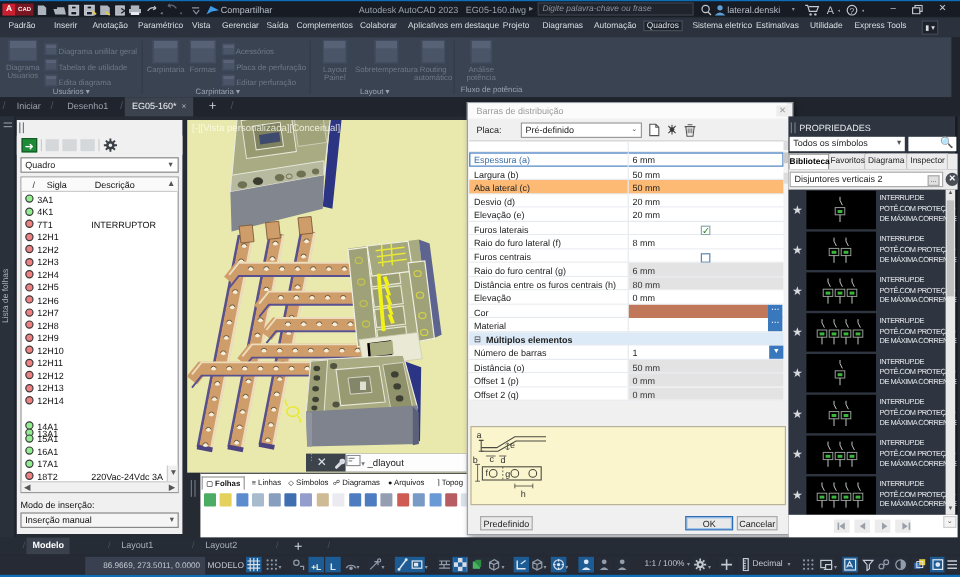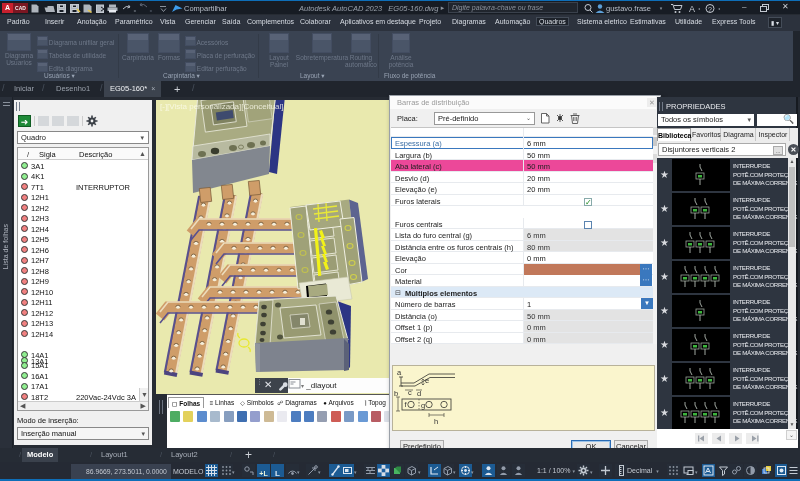--- a/index.html
+++ b/index.html
@@ -6,21 +6,21 @@
 html,body { width:800px; height:481px; overflow:hidden; background:#262b33; font-family:"Liberation Sans", sans-serif; }
 .abs { position:absolute; }
 #app { position:relative; width:800px; height:481px; }
 
 
 #titlebar { left:0; top:0; width:800px; height:14px; background:#171c24; border-top:1px solid #0e6eb8; }
 #titlebar .logoA { left:2px; top:2px; width:11px; height:10px; background:#c8202e; color:#fff; font-size:7px; font-weight:bold; text-align:center; line-height:10px; }
 #titlebar .logoCAD { left:13px; top:2px; width:15px; height:10px; background:#7a1622; color:#eee; font-size:5px; font-weight:bold; text-align:center; line-height:10px; }
 .ticon { top:2px; width:11px; height:10px; color:#c9cdd4; font-size:8px; line-height:10px; text-align:center; }
 #titlebar .share { color:#b9bfc9; font-size:7.5px; }
-#titlebar .apptitle { color:#9aa1ab; font-size:7.5px;font-style:italic; }
+#titlebar .apptitle { color:#9aa1ab; font-size:7.5px; }
 #titlebar .searchbox { background:#20252d; border:1px solid #3a414c; color:#8b919b; font-size:7px; font-style:italic; padding-left:3px; line-height:9px; }
 #titlebar .winbtn { color:#c9cdd4; font-size:8px; }
 
 
 #menubar { left:0; top:15px; width:800px; height:16px; background:#2c323d; }
 #menubar span { position:absolute; top:3px; color:#d9dee5; font-size:7px; white-space:nowrap; }
 #menubar .sel { background:#1e232b; outline:1px solid #444c58; }
 
 
 #ribbon { left:0; top:31px; width:793px; height:50px; background:#3a4352; }
@@ -66,21 +66,21 @@
 #botstrip { left:156px; top:394px; width:11px; height:54px; background:#262b33; }
 #botpanel { left:167px; top:394px; width:490px; height:54px; background:#fff; border-top:1px solid #555; }
 #botpanel .btab { position:absolute; top:2px; height:11px; font-size:6.5px; color:#111; line-height:11px; white-space:nowrap; overflow:hidden; }
 #botpanel .btabactive { background:#fff; border:1px solid #999; border-bottom:none; font-weight:bold; }
 
 
 #cmdbar { left:255px; top:378px; width:134px; height:15px; background:#3d434b; }
 #cmdbar .cmdinput { position:absolute; left:33px; top:0; width:101px; height:15px; background:#fdfdfd; color:#222; font-size:8px; line-height:15px; }
 
 
-#dialog { left:389px; top:95px; width:272px; height:361px; background:#f0f0f0; border:1px solid #9aa0a8; box-shadow:2px 2px 5px rgba(0,0,0,.4); }
+#dialog { left:389px; top:85px; width:272px; height:361px; background:#f0f0f0; border:1px solid #9aa0a8; box-shadow:2px 2px 5px rgba(0,0,0,.4); }
 #dlg-title { position:absolute; left:0; top:0; width:266px; height:13px; background:#fbfbfb; color:#9a9a9a; font-size:7.5px; line-height:13px; padding-left:7px; }
 #dlg-close { position:absolute; right:3px; top:2px; width:10px; height:9px; color:#999; font-size:7px; text-align:center; line-height:9px; background:#ededed; }
 #dlg-perfil { position:absolute; left:0; top:13px; width:266px; height:18px; background:#f0f0f0; }
 #dlg-table { position:absolute; left:1px; top:31px; width:262px; height:217px; background:#fff; border-top:1px solid #c5c5c5; }
 .trow { position:absolute; left:0; width:262px; height:11.5px; font-size:7.5px; color:#222; border-bottom:1px solid #e7eaee; }
 .trow .lab { position:absolute; left:4px; top:2px; white-space:nowrap; }
 .trow .val { position:absolute; left:136px; top:2px; }
 .trow .vline { position:absolute; left:132px; top:0; width:1px; height:11.5px; background:#e7eaee; }
 #dlg-preview { position:absolute; left:2px; top:269px; width:263px; height:66px; background:#faf5cd; border:1px solid #b8b29a; }
 .dbtn { position:absolute; height:12px; background:#e9e9e9; border:1px solid #aaa; font-size:7.5px; color:#222; text-align:center; line-height:11px; }
@@ -154,21 +154,21 @@
     <div class="abs share" style="left:184px;top:3px">Compartilhar</div>
     <div class="abs apptitle" style="left:299px;top:3px">Autodesk AutoCAD 2023&nbsp;&nbsp;&nbsp;EG05-160.dwg</div>
     <div class="abs ticon" style="left:437px;color:#8a919b;font-size:7px">▸</div>
     <div class="abs searchbox" style="left:448px;top:1px;width:130px;height:11px">Digite palavra-chave ou frase</div>
     <svg class="abs" style="left:583px;top:2px" width="150" height="11" viewBox="0 0 150 11">
       <circle cx="5" cy="4.5" r="3" stroke="#c3c8d0" fill="none"></circle>
         <path d="M7 7 l2.5 2.5" stroke="#c3c8d0"></path>
       <circle cx="17" cy="3.5" r="2.2" fill="#5d9fd6"></circle>
         <path d="M12.5 10 q4.5 -5 9 0 z" fill="#5d9fd6"></path>
     </svg>
-    <div class="abs share" style="left:606px;top:3px;font-size:7.5px">gustavo.frase</div>
+    <div class="abs share" style="left:606px;top:3px;font-size:7.5px">lateral.denski</div>
     <div class="abs ticon" style="left:658px;width:6px;color:#8a919b;font-size:5px">▾</div>
     <svg class="abs" style="left:670px;top:2px" width="70" height="11" viewBox="0 0 70 11">
       <path d="M1 1.5 h2 l1.5 5 h6 l1.5 -4 h-8" stroke="#c3c8d0" fill="none"></path>
         <circle cx="5.5" cy="9" r="1" fill="#c3c8d0"></circle>
         <circle cx="9.5" cy="9" r="1" fill="#c3c8d0"></circle>
       <text x="19" y="9" fill="#c3c8d0" font-size="9" font-family="Liberation Sans">A</text>
       <path d="M28 6 l2 -1 v2 z" fill="#8a919b"></path>
       <circle cx="40" cy="5.5" r="4" stroke="#c3c8d0" fill="none"></circle>
         <text x="38" y="8.5" fill="#c3c8d0" font-size="7" font-family="Liberation Sans">?</text>
       <path d="M48 6 l2 -1 v2 z" fill="#8a919b"></path>
@@ -753,21 +753,21 @@
         <div class="trow" style="top:9px;height:11.5px;background:#fff;outline:1px solid #3a78be;outline-offset:-1px;">
           <span class="lab" style="color:#3a6ea5;">Espessura (a)</span>
           <span class="vline"></span>
           <span class="val">6 mm</span>
         </div>
         <div class="trow" style="top:20.5px;height:11.5px;background:#fff;">
           <span class="lab" style="">Largura (b)</span>
           <span class="vline"></span>
           <span class="val">50 mm</span>
         </div>
-        <div class="trow" style="top:32px;height:11.5px;background:#ec4899;">
+        <div class="trow" style="top:32px;height:11.5px;background:#fdba74;">
           <span class="lab" style="">Aba lateral (c)</span>
           <span class="vline"></span>
           <span class="val">50 mm</span>
         </div>
         <div class="trow" style="top:43.5px;height:11.5px;background:#fff;">
           <span class="lab" style="">Desvio (d)</span>
           <span class="vline"></span>
           <span class="val">20 mm</span>
         </div>
         <div class="trow" style="top:55px;height:11.5px;background:#fff;">
@@ -775,29 +775,34 @@
           <span class="vline"></span>
           <span class="val">20 mm</span>
         </div>
         <div class="trow" style="top:66.5px;height:11.5px;background:#fff;">
           <span class="lab" style="">Furos laterais</span>
           <span class="vline"></span>
           <span class="val">
             <span style="position:absolute;left:57px;top:1px;width:8px;height:8px;border:1px solid #8aa;background:#fff;color:#1d8a1d;font-size:8px;line-height:8px;text-align:center">✓</span>
           </span>
         </div>
+        <div class="trow" style="top:78px;height:11.5px;background:#fff;">
+          <span class="lab" style="">Raio do furo lateral (f)</span>
+          <span class="vline"></span>
+          <span class="val">8 mm</span>
+        </div>
         <div class="trow" style="top:89.5px;height:11.5px;background:#fff;">
           <span class="lab" style="">Furos centrais</span>
           <span class="vline"></span>
           <span class="val">
             <span style="position:absolute;left:57px;top:1px;width:8px;height:8px;border:1px solid #5b84b0;background:#fff"></span>
           </span>
         </div>
         <div class="trow" style="top:101px;height:11.5px;background:#fff;">
-          <span class="lab">Lista do furo central (g)</span>
+          <span class="lab">Raio do furo central (g)</span>
           <span class="vline"></span>
           <span style="position:absolute;left:133px;top:0;width:129px;height:10.5px;background:#e3e3e3"></span>
           <span class="val" style="color:#333">6 mm</span>
         </div>
         <div class="trow" style="top:112.5px;height:11.5px;background:#fff;">
           <span class="lab">Distância entre os furos centrais (h)</span>
           <span class="vline"></span>
           <span style="position:absolute;left:133px;top:0;width:129px;height:10.5px;background:#e3e3e3"></span>
           <span class="val" style="color:#333">80 mm</span>
         </div>

